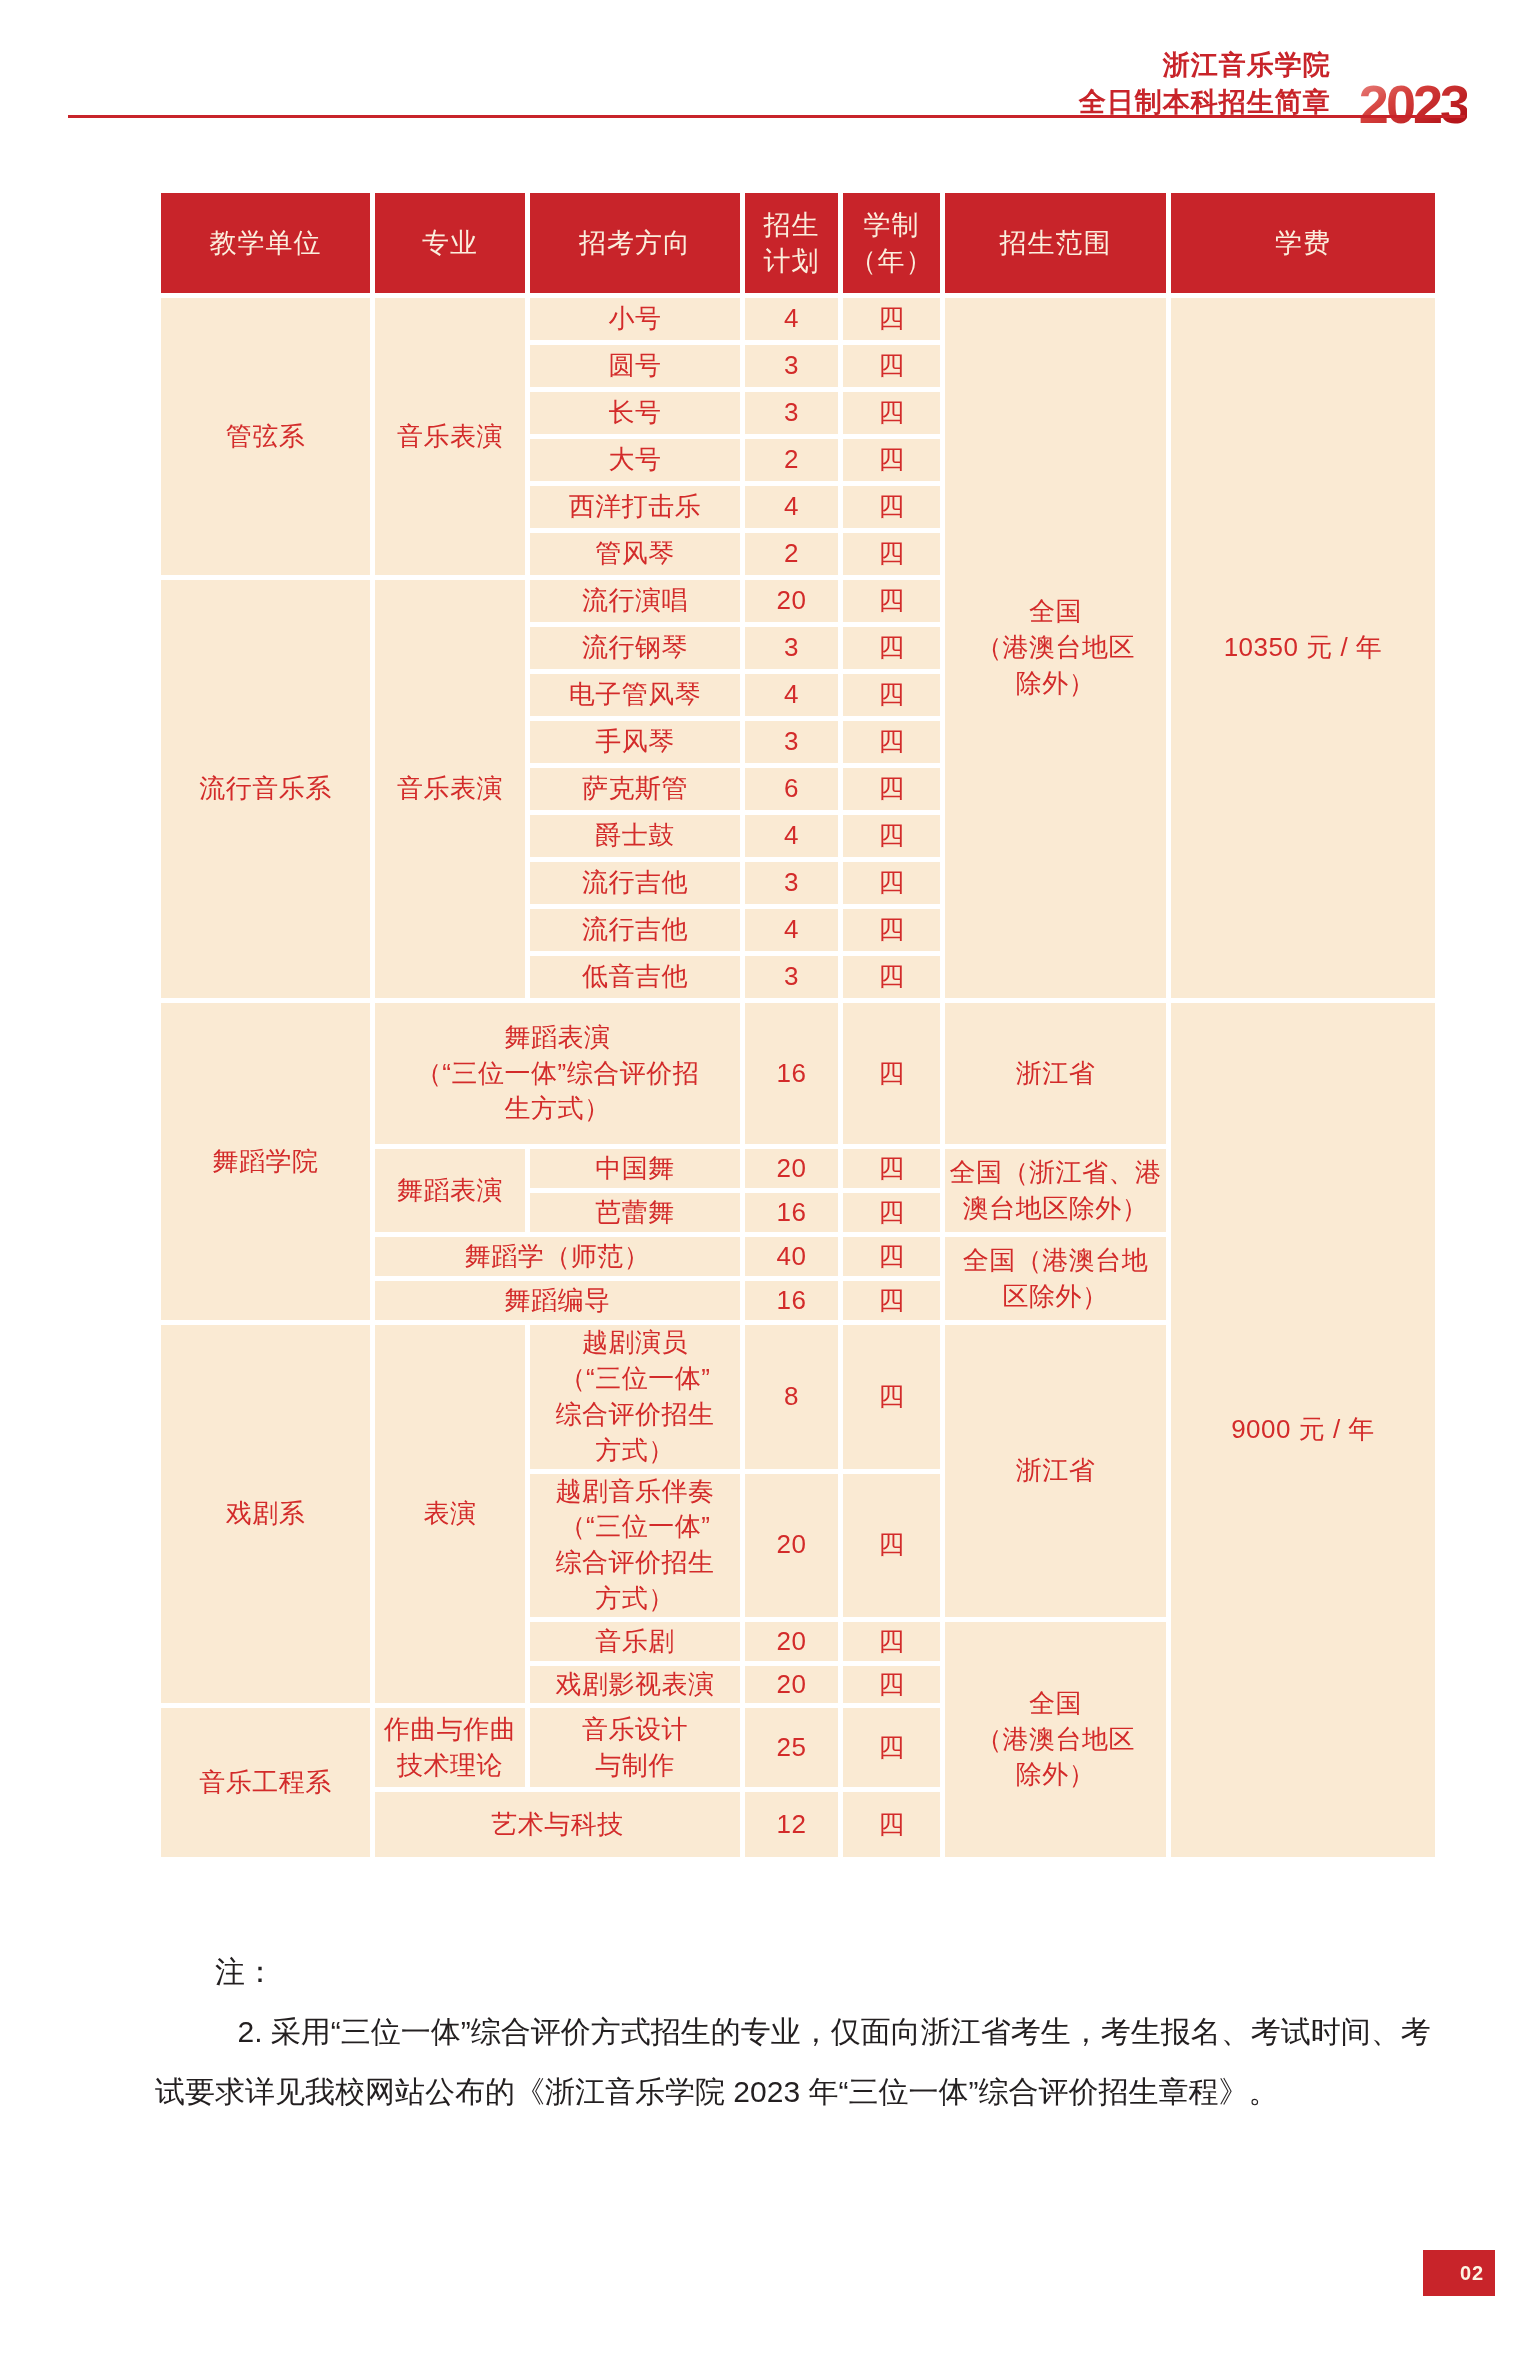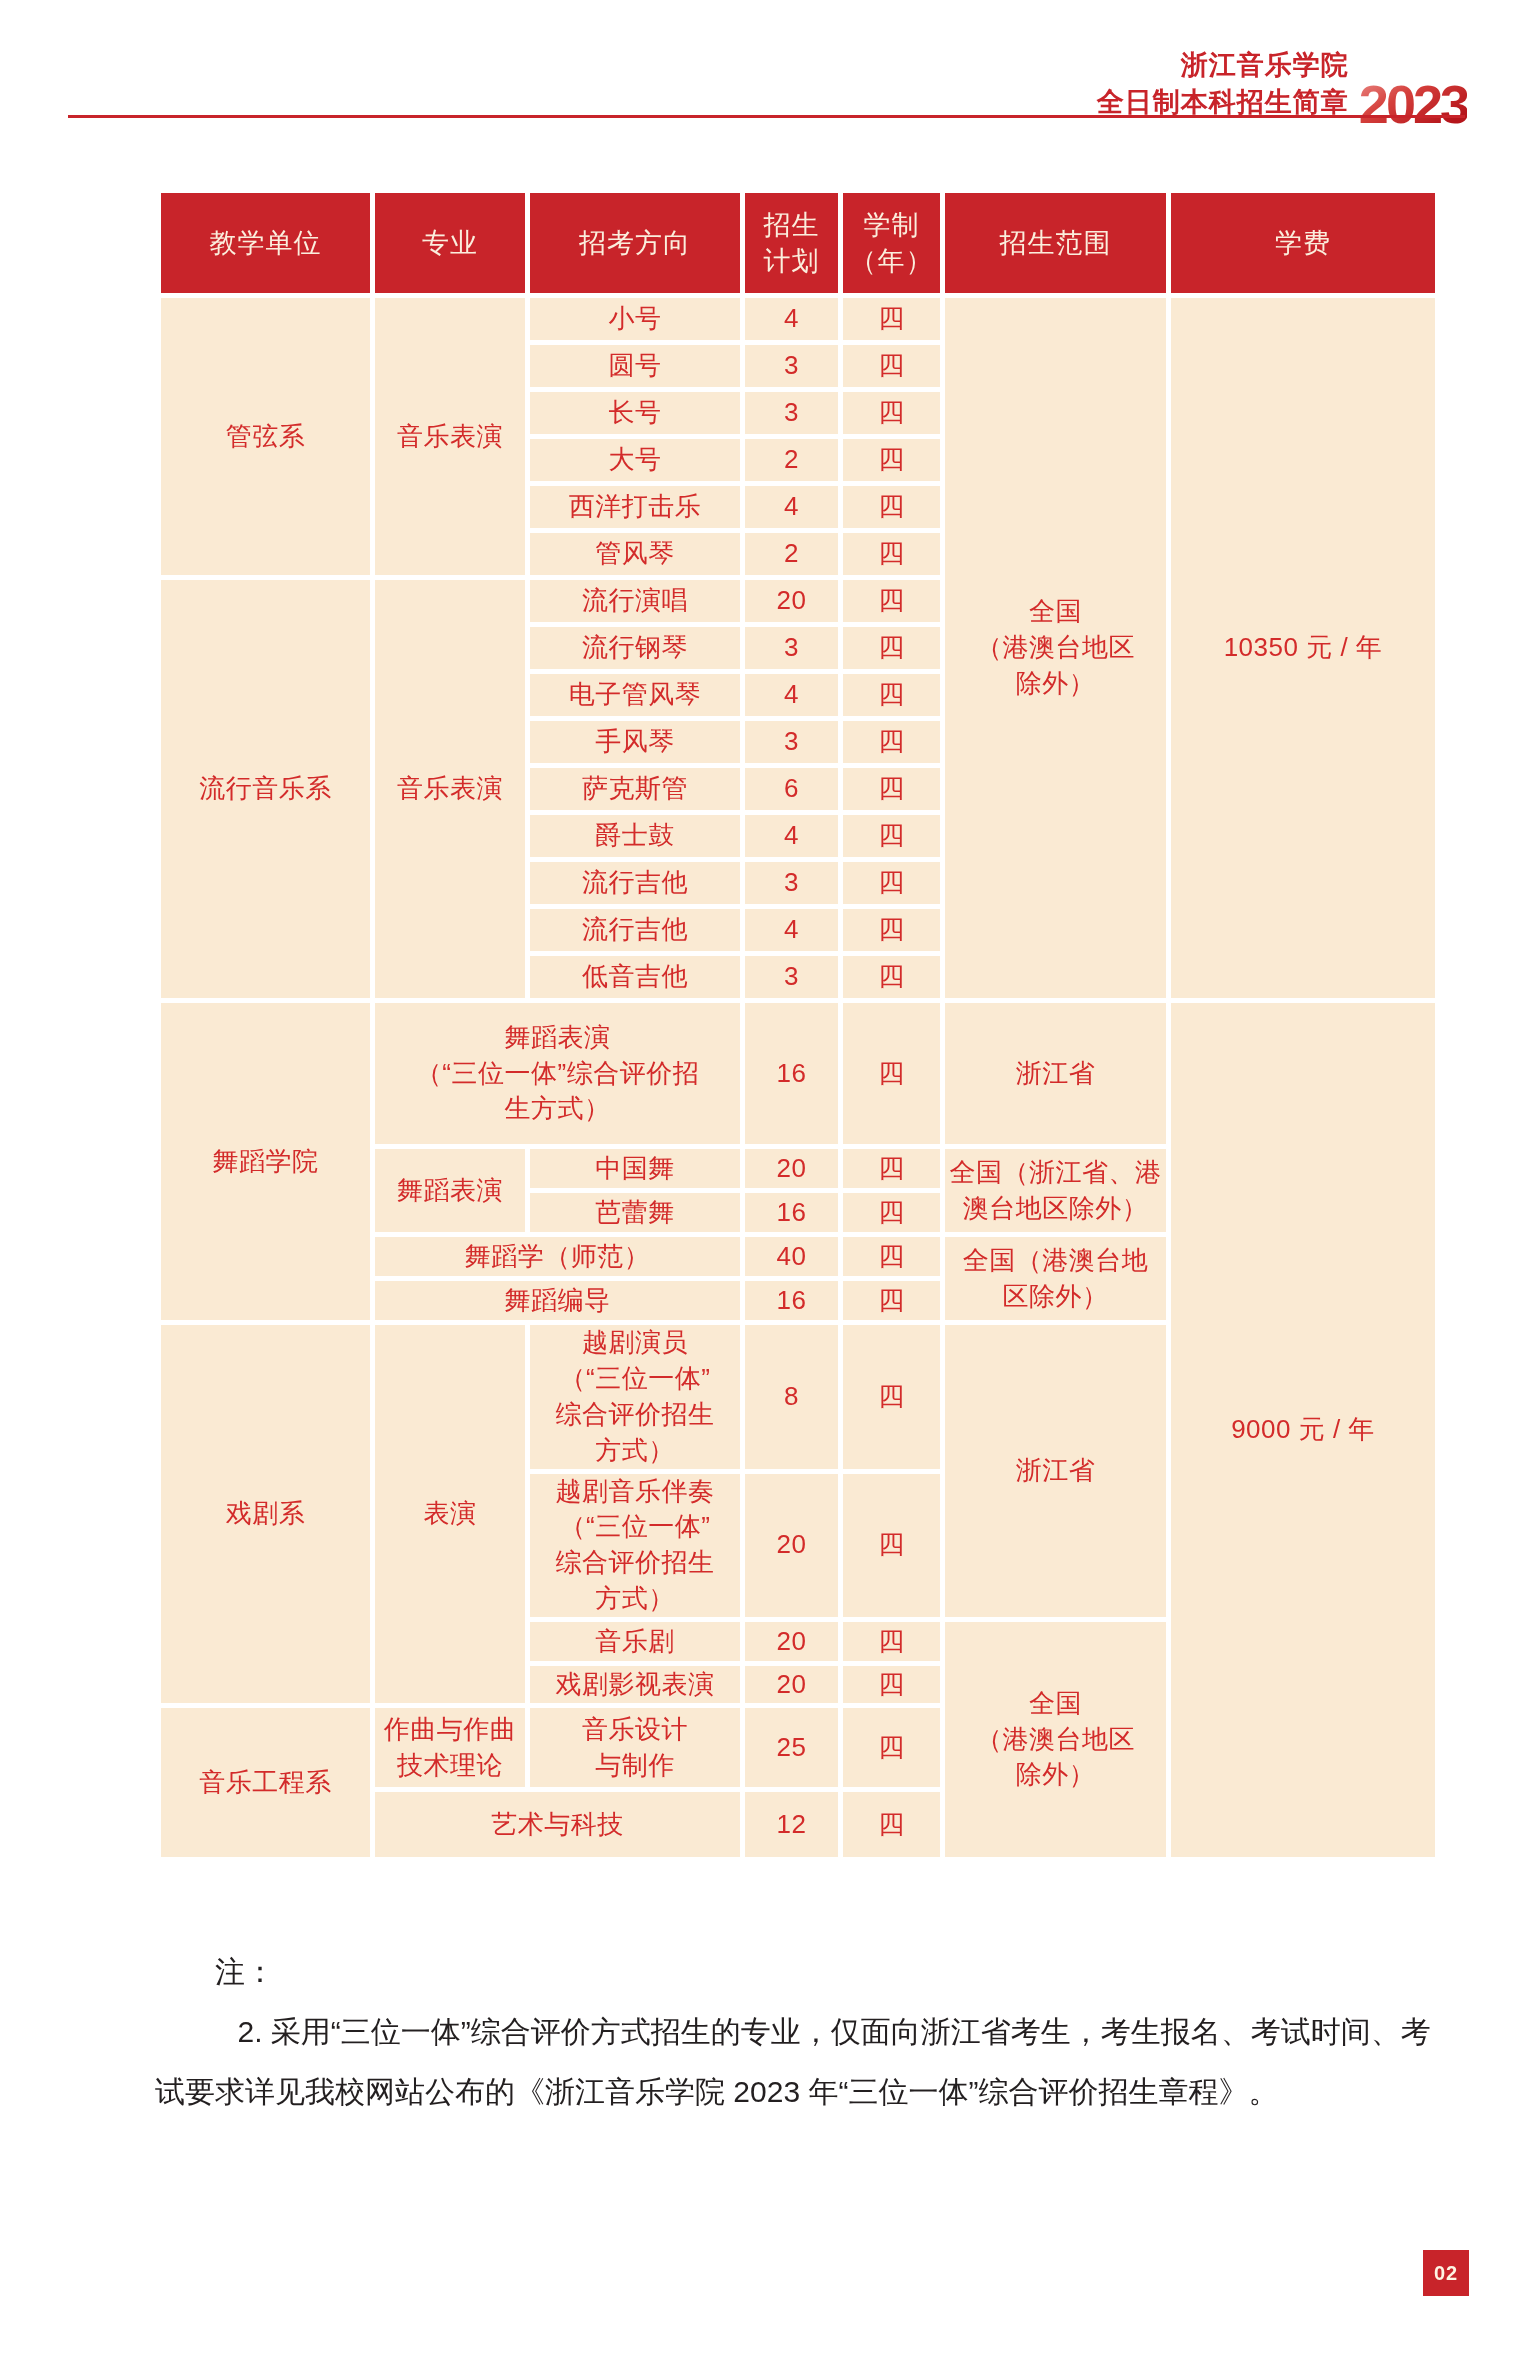--- a/index.html
+++ b/index.html
@@ -4,21 +4,21 @@
 <style>
   html,body{margin:0;padding:0;}
   body{
     width:1535px;height:2362px;position:relative;background:#ffffff;
     font-family:"Liberation Sans","DejaVu Sans",sans-serif;
     -webkit-font-smoothing:antialiased;
   }
   
   .page-header{
     position:absolute;top:50px;right:68px;
-    display:flex;align-items:flex-end;gap:10px;
+    display:flex;align-items:flex-end;gap:28px;
   }
   .header-titles{display:flex;flex-direction:column;align-items:flex-end;gap:6px;}
   .header-title-line{
     color:var(--red);font-weight:bold;font-size:27px;line-height:1.15;
     letter-spacing:1px;white-space:nowrap;
   }
   .header-year{
     color:var(--red);font-weight:bold;font-size:54px;line-height:0.85;
     letter-spacing:-3px;margin-bottom:-10px;
     background:linear-gradient(150deg,#e8827e 0%,#d5403c 35%,#b5151b 85%);
@@ -50,21 +50,21 @@
     position:absolute;left:155px;top:1942px;width:1280px;
     color:var(--ink);font-size:30px;line-height:60px;
   }
   .notes p{margin:0;}
   .note-label{text-indent:2em;}
   .note-item{text-indent:2.75em;}
   
   .page-number{
     position:absolute;left:1423px;top:2250px;width:46px;height:46px;
     background:var(--red);color:#fdf4e3;font-size:20px;font-weight:bold;
-    display:flex;align-items:center;justify-content:center;letter-spacing:1px;
+    display:flex;align-items:center;justify-content:center;letter-spacing:1px;padding-left:26px;
   }
 </style>
 </head>
 <body>
 
 <div class="page-header">
   <div class="header-titles">
     <div class="header-title-line">浙江音乐学院</div>
     <div class="header-title-line">全日制本科招生简章</div>
   </div>

